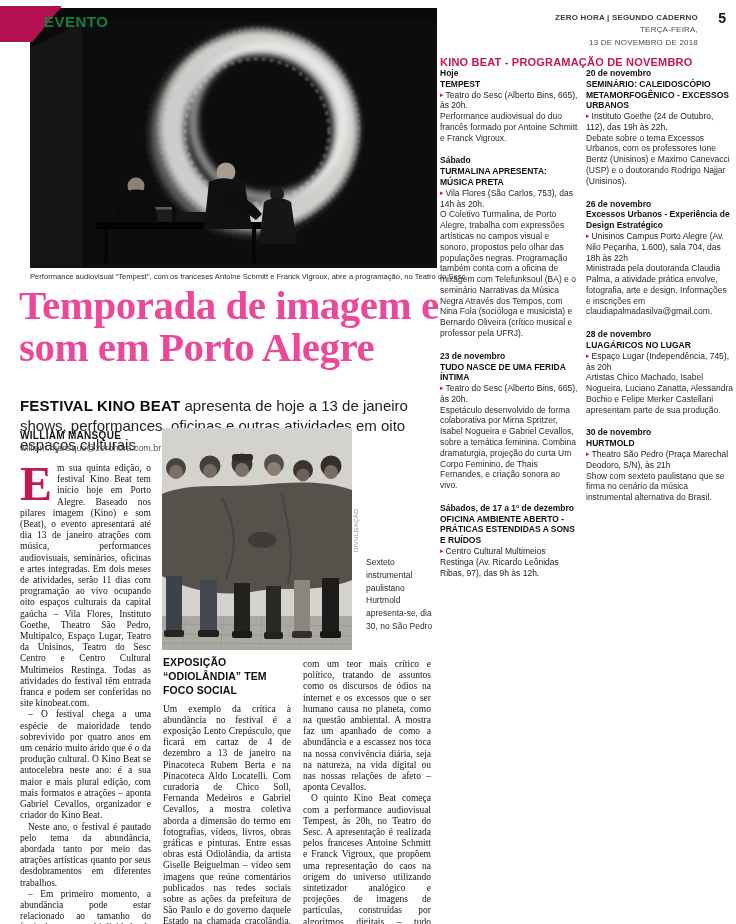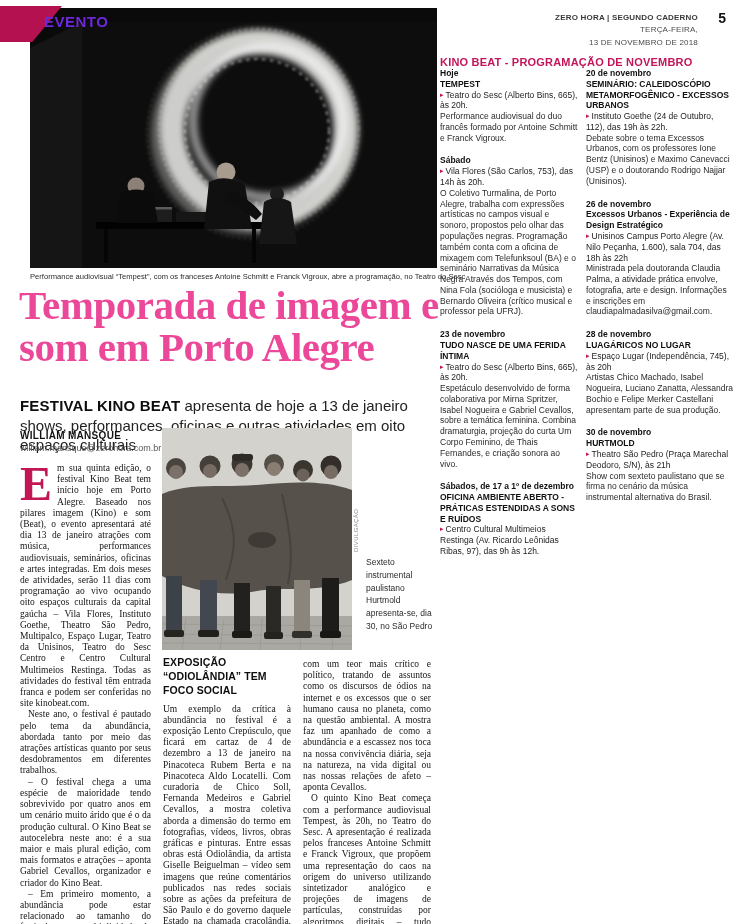--- a/index.html
+++ b/index.html
@@ -1,21 +1,21 @@
 <!DOCTYPE html>
 <html lang="pt"><head>
 <meta charset="utf-8">
 <style>
   html,body{margin:0;padding:0;background:#e9e9e9;}
   .page{position:relative;width:736px;height:924px;background:#ffffff;overflow:hidden;
         font-family:"Liberation Sans",sans-serif;color:#1b1b1b;}
   
   .ribbon{position:absolute;left:0;top:6px;width:62px;height:36px;background:#b31150;
           clip-path:polygon(0 0,100% 0,52% 100%,0 100%);z-index:3;}
-  .section-label{position:absolute;left:44px;top:13px;z-index:4;color:#6d28d9;font-weight:bold;
+  .section-label{position:absolute;left:44px;top:13px;z-index:4;color:#15803d;font-weight:bold;
           font-size:15px;letter-spacing:.5px;}
   .mast-right{position:absolute;right:38px;top:12px;text-align:right;font-size:8px;
           line-height:1.55;color:#4a4a4a;letter-spacing:.2px;}
   .mast-right .pub{font-weight:bold;color:#3a3a3a;}
   .page-num{position:absolute;right:10px;top:10px;font-size:14px;font-weight:bold;color:#111;}
   
   .hero{position:absolute;left:30px;top:8px;width:407px;height:260px;z-index:1;}
   .hero svg{display:block;width:100%;height:100%;}
   .vcredit{position:absolute;font-size:6px;color:#9a9a9a;letter-spacing:.4px;
            writing-mode:vertical-rl;transform:rotate(180deg);white-space:nowrap;}
@@ -128,22 +128,22 @@
   <div class="subhead">
     <span class="lead">FESTIVAL KINO BEAT</span><span> apresenta de hoje a 13 de janeiro shows, performances, oficinas e outras atividades em oito espaços culturais</span>
   </div>
   <div class="byline">
     <div class="name">WILLIAM MANSQUE</div>
     <div class="email">william.mansque@zerohora.com.br</div>
   </div>
 
   <div class="bodycol" id="col1">
     <p><span class="dropcap">E</span><span>m sua quinta edição, o festival Kino Beat tem início hoje em Porto Alegre. Baseado nos pilares imagem (Kino) e som (Beat), o evento apresentará até dia 13 de janeiro atrações com música, performances audiovisuais, seminários, oficinas e artes integradas. Em dois meses de atividades, serão 11 dias com programação ao vivo ocupando oito espaços culturais da capital gaúcha – Vila Flores, Instituto Goethe, Theatro São Pedro, Multipalco, Espaço Lugar, Teatro da Unisinos, Teatro do Sesc Centro e Centro Cultural Multimeios Restinga. Todas as atividades do festival têm entrada franca e podem ser conferidas no site kinobeat.com.</span></p>
+    <p>– O festival chega a uma espécie de maioridade tendo sobrevivido por quatro anos em um cenário muito árido que é o da produção cultural. O Kino Beat se autocelebra neste ano: é a sua maior e mais plural edição, com mais formatos e atrações – aponta Gabriel Cevallos, organizador e criador do Kino Beat.</p>
     <p>Neste ano, o festival é pautado pelo tema da abundância, abordada tanto por meio das atrações artísticas quanto por seus desdobramentos em diferentes trabalhos.</p>
-    <p>– O festival chega a uma espécie de maioridade tendo sobrevivido por quatro anos em um cenário muito árido que é o da produção cultural. O Kino Beat se autocelebra neste ano: é a sua maior e mais plural edição, com mais formatos e atrações – aponta Gabriel Cevallos, organizador e criador do Kino Beat.</p>
     <p>– Em primeiro momento, a abundância pode estar relacionado ao tamanho do festival e sua multiplicidade de linguagens, mas ela também surge de formas mais críticas – Cevallos.</p>
   </div>
 
   <div class="midphoto">
     <svg viewBox="0 0 190 222" preserveAspectRatio="none">
       <rect width="190" height="222" fill="#d7d6d1"></rect>
       <rect width="190" height="222" fill="#cfcec9" opacity="0.4"></rect>
       <rect y="188" width="190" height="34" fill="#aaa8a2"></rect>
       <g stroke="#98968f" stroke-width="1" opacity="0.7">
         <line x1="0" y1="196" x2="190" y2="198"></line>
@@ -209,20 +209,21 @@
 
   <div class="progcol" id="progA">
     <div class="entry">
       <div class="pg-date">Hoje</div>
       <div class="pg-title">TEMPEST</div>
       <div class="pg-venue"><span class="vmark">▸</span><span>Teatro do Sesc (Alberto Bins, 665), às 20h.</span></div>
       <div class="pg-desc">Performance audiovisual do duo francês formado por Antoine Schmitt e Franck Vigroux.</div>
     </div>
     <div class="entry">
       <div class="pg-date">Sábado</div>
+      <div class="pg-title">TURMALINA APRESENTA: MÚSICA PRETA</div>
       <div class="pg-venue"><span class="vmark">▸</span><span>Vila Flores (São Carlos, 753), das 14h às 20h.</span></div>
       <div class="pg-desc">O Coletivo Turmalina, de Porto Alegre, trabalha com expressões artísticas no campos visual e sonoro, propostos pelo olhar das populações negras. Programação também conta com a oficina de mixagem com Telefunksoul (BA) e o seminário Narrativas da Música Negra Através dos Tempos, com Nina Fola (socióloga e musicista) e Bernardo Oliveira (crítico musical e professor pela UFRJ).</div>
     </div>
     <div class="entry">
       <div class="pg-date">23 de novembro</div>
       <div class="pg-title">TUDO NASCE DE UMA FERIDA ÍNTIMA</div>
       <div class="pg-venue"><span class="vmark">▸</span><span>Teatro do Sesc (Alberto Bins, 665), às 20h.</span></div>
       <div class="pg-desc">Espetáculo desenvolvido de forma colaborativa por Mirna Spritzer, Isabel Nogueira e Gabriel Cevallos, sobre a temática feminina. Combina dramaturgia, projeção do curta Um Corpo Feminino, de Thais Fernandes, e criação sonora ao vivo.</div>
     </div>
     <div class="entry">

